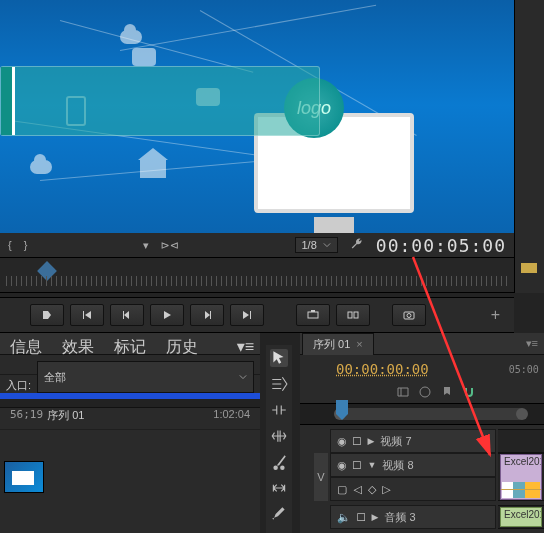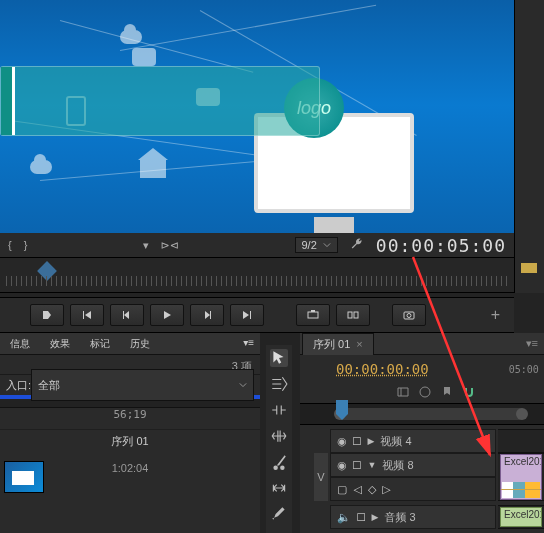--- a/index.html
+++ b/index.html
@@ -37,27 +37,27 @@
 .ruler .marker { position: absolute; left: 40px; top: 6px; width: 14px; height: 14px; background: #3b6e9a; transform: rotate(45deg); }
 
 
 .transport { position: absolute; left: 0; top: 297px; width: 514px; height: 36px; background: #2a2a2a; border-top: 1px solid #000; border-bottom: 1px solid #000; display: flex; align-items: center; gap: 6px; padding-left: 30px; }
 .tbtn { width: 34px; height: 22px; background: linear-gradient(#3a3a3a,#2b2b2b); border: 1px solid #111; border-radius: 2px; display: flex; align-items: center; justify-content: center; color: #ccc; cursor: pointer; }
 .tbtn svg { width: 12px; height: 12px; }
 .plus { margin-left: auto; margin-right: 14px; color: #999; font-size: 16px; cursor: pointer; }
 
 
 .left-panel { position: absolute; left: 0; top: 333px; width: 260px; height: 200px; background: #2a2a2a; }
-.tabs { display: flex; height: 22px; background: #323232; border-bottom: 1px solid #111; font-size: 10px; }
+.tabs { display: flex; height: 22px; background: #323232; border-bottom: 1px solid #111; font-size: 16px; }
 .tab { padding: 4px 10px; color: #ccc; cursor: pointer; }
 .sub-row { display: flex; align-items: flex-end; justify-content: flex-end; height: 20px; padding: 0 8px; color: #aaa; background: #2a2a2a; border-bottom: 1px solid #1a1a1a; font-size: 11px; }
-.entry-row { display: flex; align-items: center; height: 24px; padding: 0 6px; background: #2a2a2a; border-bottom: 4px solid #1d4ed8; }
+.entry-row { display: flex; align-items: flex-end; height: 24px; padding: 0 6px; gap: 6px; background: #2a2a2a; border-bottom: 6px solid #1d4ed8; }
 .sel { flex: 1; background: #333; border: 1px solid #111; height: 32px; padding: 1px 6px; display: flex; align-items: center; justify-content: space-between; }
 .header-row { display: flex; justify-content: flex-end; gap: 80px; padding: 4px 10px; color: #999; background: #222; border-bottom: 1px solid #111; font-size: 10px; }
-.list-row { display: flex; align-items: center; height: 22px; padding: 0 10px; gap: 13px; background: #2a2a2a; border-bottom: 1px solid #1f1f1f; flex-direction: column; }
+.list-row { display: flex; align-items: flex-start; height: 22px; padding: 0 10px; gap: 4px; background: #2a2a2a; border-bottom: 1px solid #1f1f1f; }
 .bin-item { position: absolute; left: 4px; bottom: 12px; width: 44px; height: 60px; }
 .bin-thumb { width: 40px; height: 32px; background: linear-gradient(135deg,#1a5fa0,#0c8cd8); border: 1px solid #000; }
 .bin-thumb::after { content:""; position:absolute; left:8px; top:10px; width:22px; height:14px; background:#fff; }
 
 
 .tools { position: absolute; left: 266px; top: 345px; width: 26px; height: 188px; background: #2a2a2a; display: flex; flex-direction: column; gap: 8px; align-items: center; padding-top: 4px; }
 .tool { width: 18px; height: 18px; display: flex; align-items: center; justify-content: center; color: #bbb; cursor: pointer; }
 .tool.sel-t { background: #444; border-radius: 2px; }
 
 
@@ -127,21 +127,21 @@
 </div>
 
 <div class="pv-bar">
   <span class="sym">{</span>
   <span class="sym">}</span>
   <div class="pv-spacer"></div>
   <span class="sym">▾</span>
   <span class="sym">⊳⊲</span>
   <div class="pv-spacer"></div>
   <div class="zoom">
-    <span>9/2</span>
+    <span>1/8</span>
     <svg viewBox="0 0 10 10">
         <path d="M1 3l4 4 4-4" stroke="#aaa" fill="none"></path>
       </svg>
   </div>
   <span class="wrench"><svg viewBox="0 0 16 16">
         <path fill="#aaa" d="M13 3a4 4 0 01-5 5L3 13l-1-1 5-5a4 4 0 015-5l-2 2 1 1 2-2z"></path>
       </svg></span>
   <span class="timecode">00:00:05:00</span>
 </div>
 
@@ -313,21 +313,21 @@
 
   <div class="tracks">
     <div class="v-strip">
         <span>V</span>
       </div>
 
     <div class="track-head" style="top:0">
       <span>◉</span>
       <span>🞏</span>
       <span class="tri">▶</span>
-      <span>视频 4</span>
+      <span>视频 7</span>
     </div>
     <div class="track-content" style="top:0;height:24px"></div>
 
     <div class="track-head" style="top:24px">
       <span>◉</span>
       <span>🞏</span>
       <span class="tri">▼</span>
       <span>视频 8</span>
     </div>
 

